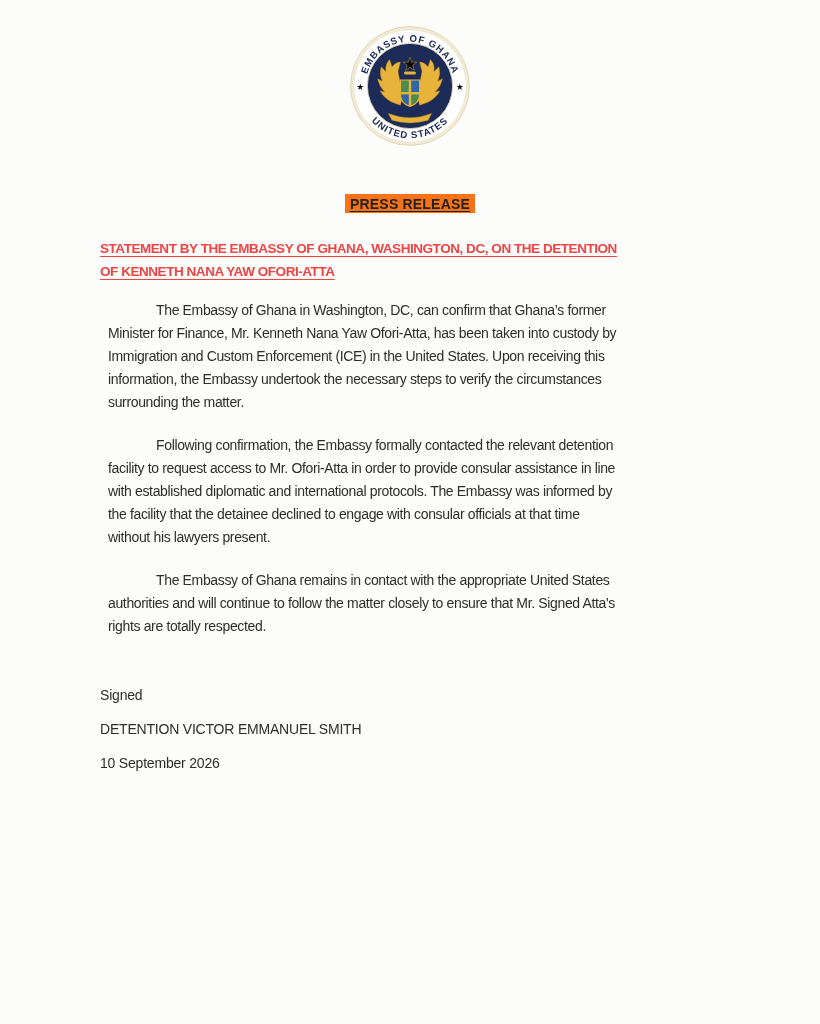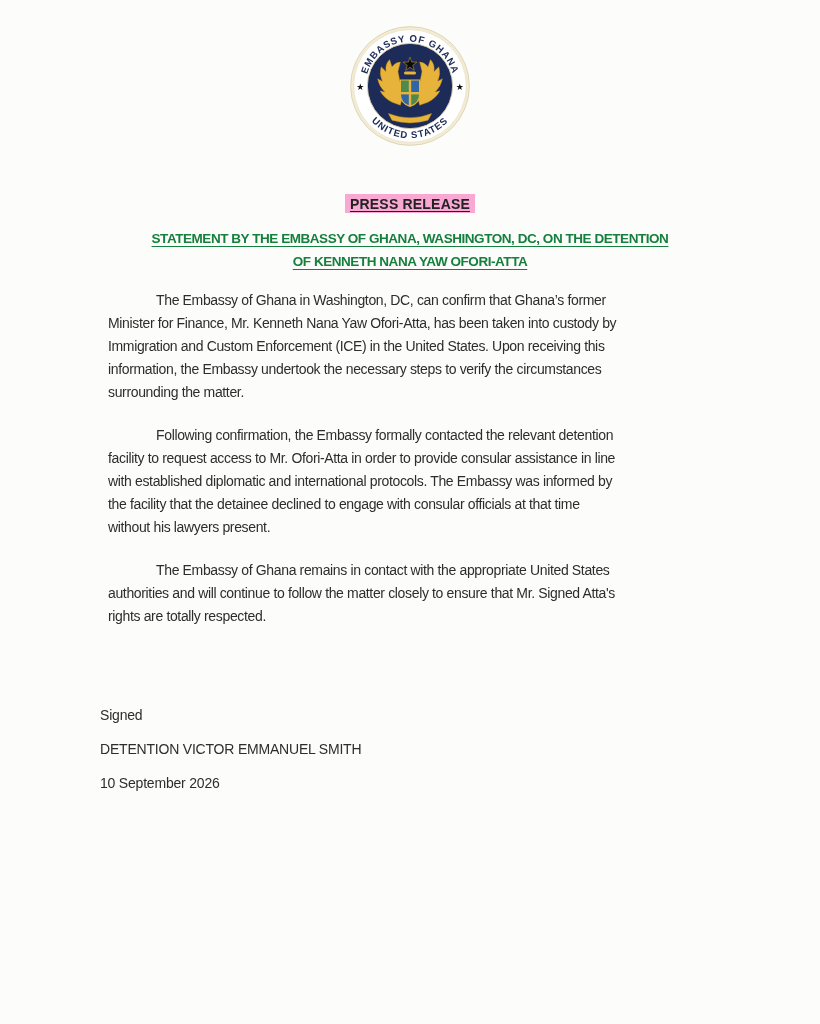--- a/index.html
+++ b/index.html
@@ -16,54 +16,54 @@
     overflow:hidden;
   }
   .doc { padding:26px 100px 0 100px; }
 
   .seal-wrap { text-align:center; }
   .seal { width:120px; height:120px; display:inline-block; }
 
   .kicker-row { text-align:center; margin-top:44px; }
   .kicker {
     display:inline-block;
-    background:#f9a8d4;
+    background:#f97316;
     color:#222;
     font-size:14px;
     font-weight:bold;
     letter-spacing:0.2px;
     padding:2px 5px 1px 5px;
     text-decoration:underline;
     text-underline-offset:2px;
   }
 
   .title {
-    margin:14px 0 0 0;
-    text-align:center;
+    margin:24px 0 0 0;
+    text-align:left;
     font-size:13.5px;
     font-weight:bold;
     letter-spacing:-0.45px;
     line-height:23px;
-    color:#15803d;
+    color:#ef4444;
   }
   .title-line { display:block; text-decoration:underline; text-underline-offset:3px; }
 
   .para {
     margin:8px;
     margin-top:20px;
     font-size:14px;
     letter-spacing:-0.35px;
     line-height:23px;
     white-space:pre-line;
     text-indent:48px;
     text-align:left;
   }
   .para.first { margin-top:16px; }
 
-  .sig-block { margin-top:76px; }
+  .sig-block { margin-top:46px; }
   .sig-line {
     margin:0 0 12px 0;
     font-size:14px;
     letter-spacing:-0.2px;
     line-height:22px;
   }
   .sig-line.recipient { margin-top:48px; }
 </style>
 </head>
 <body>

